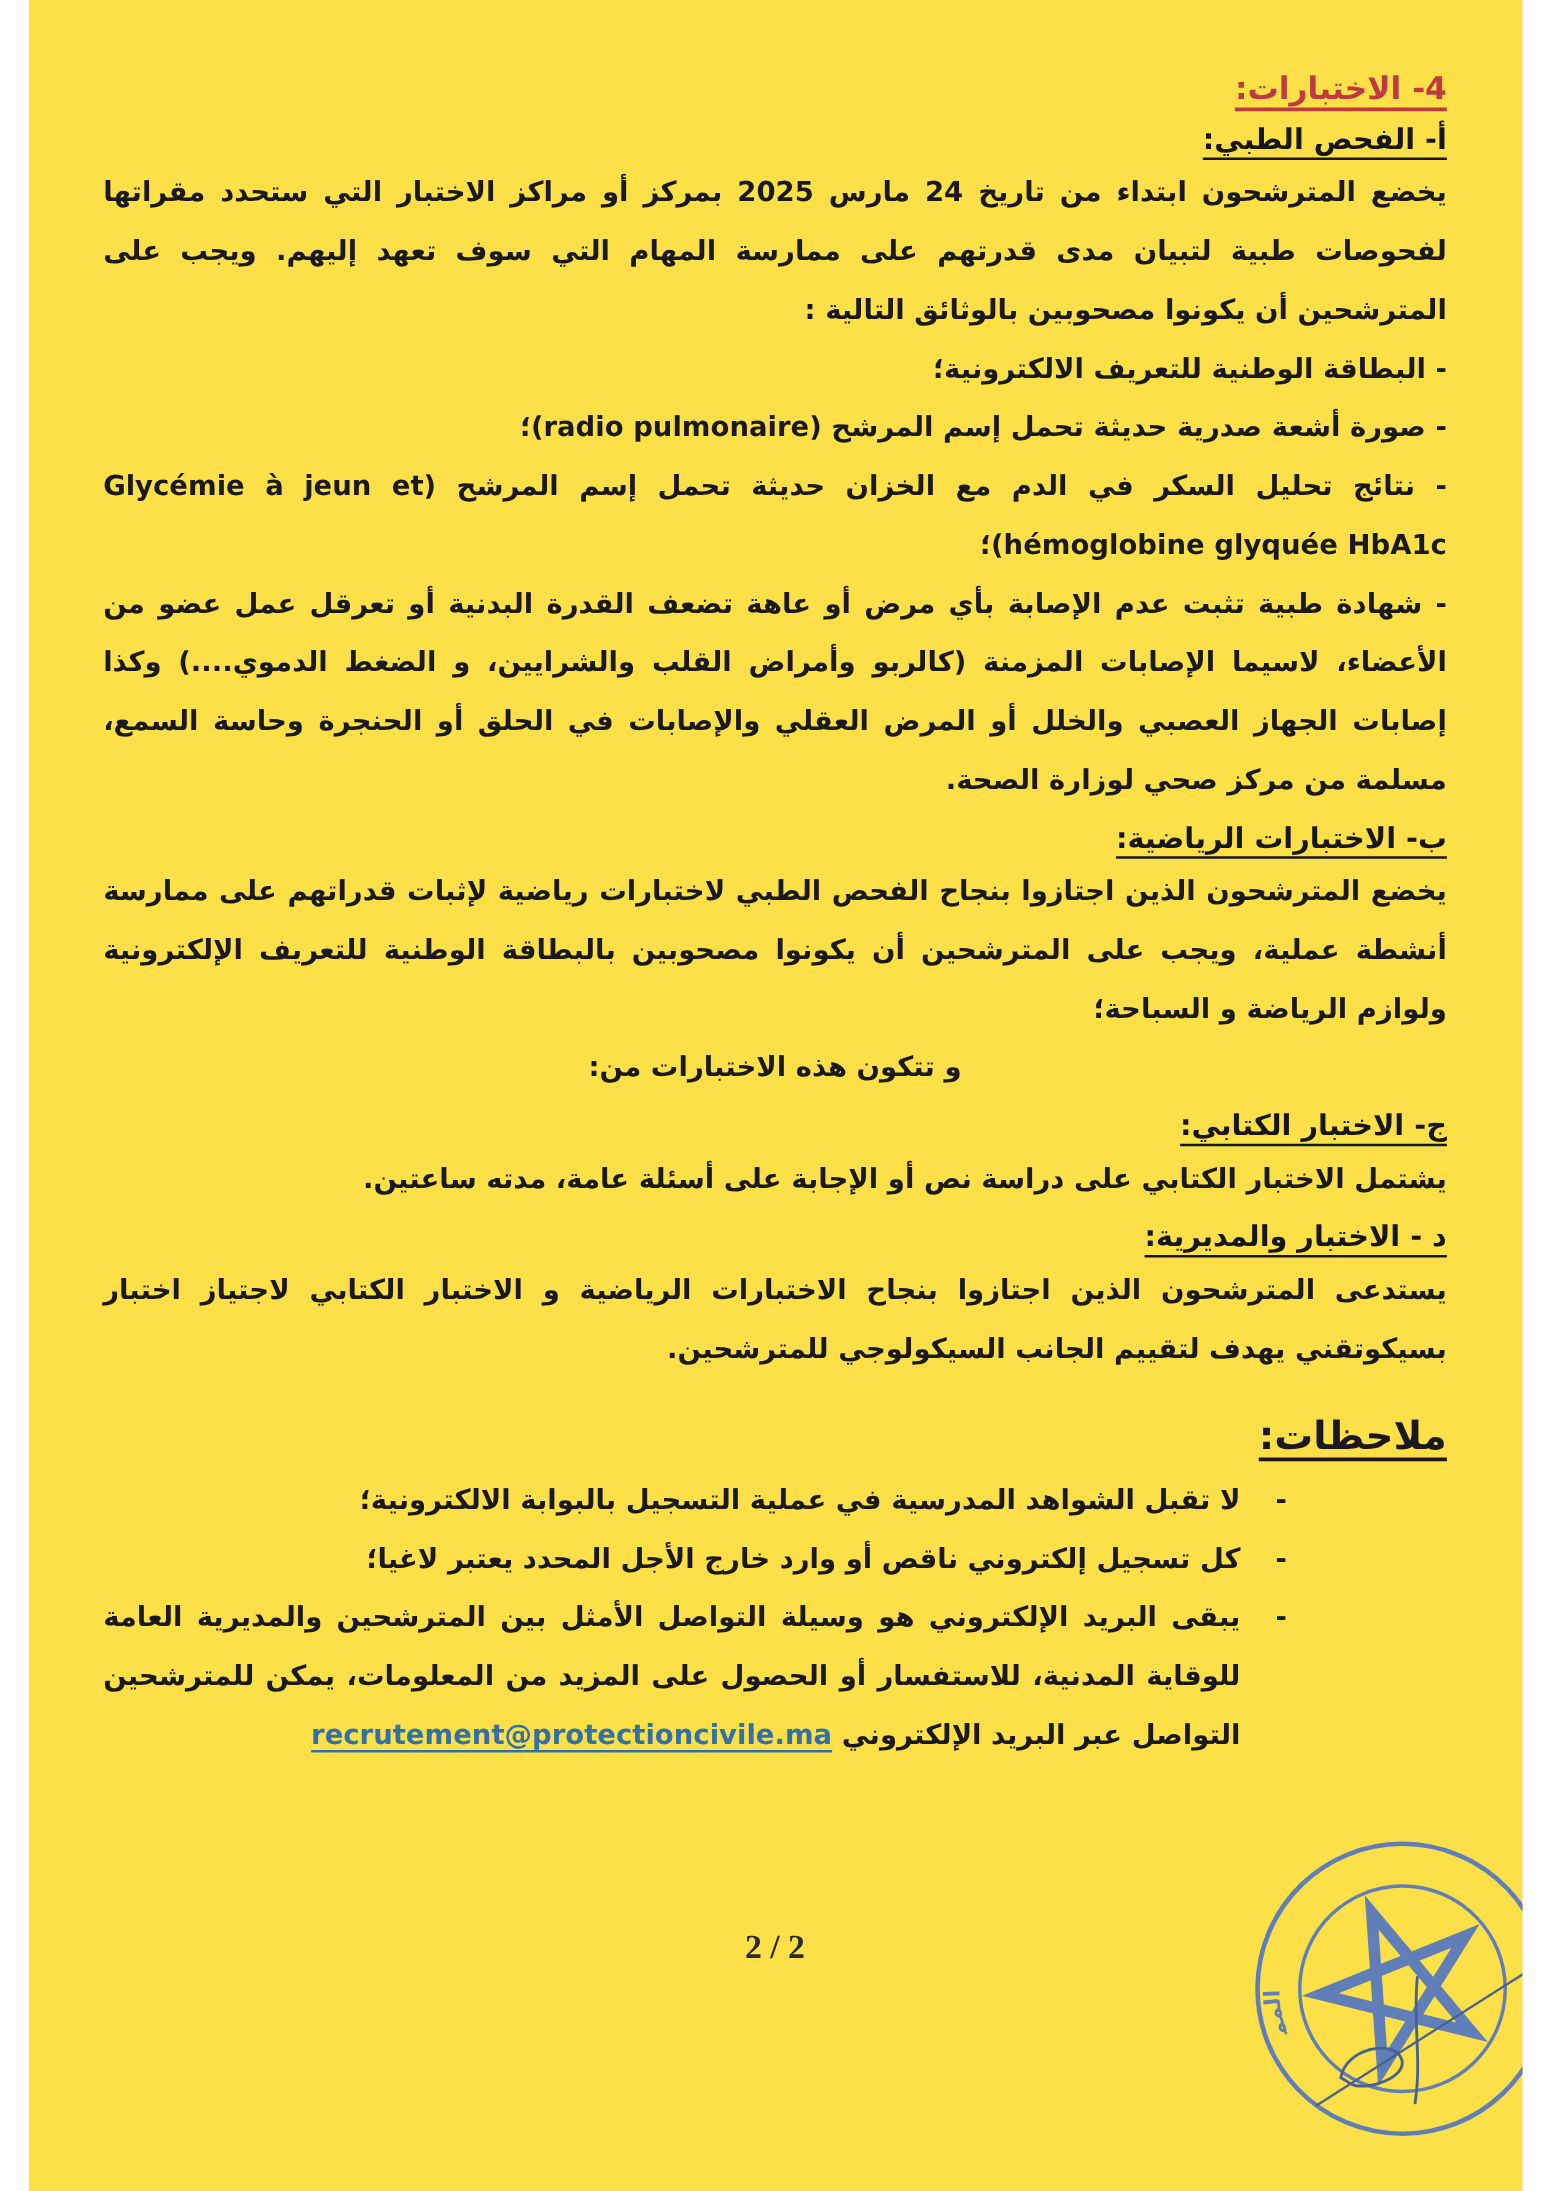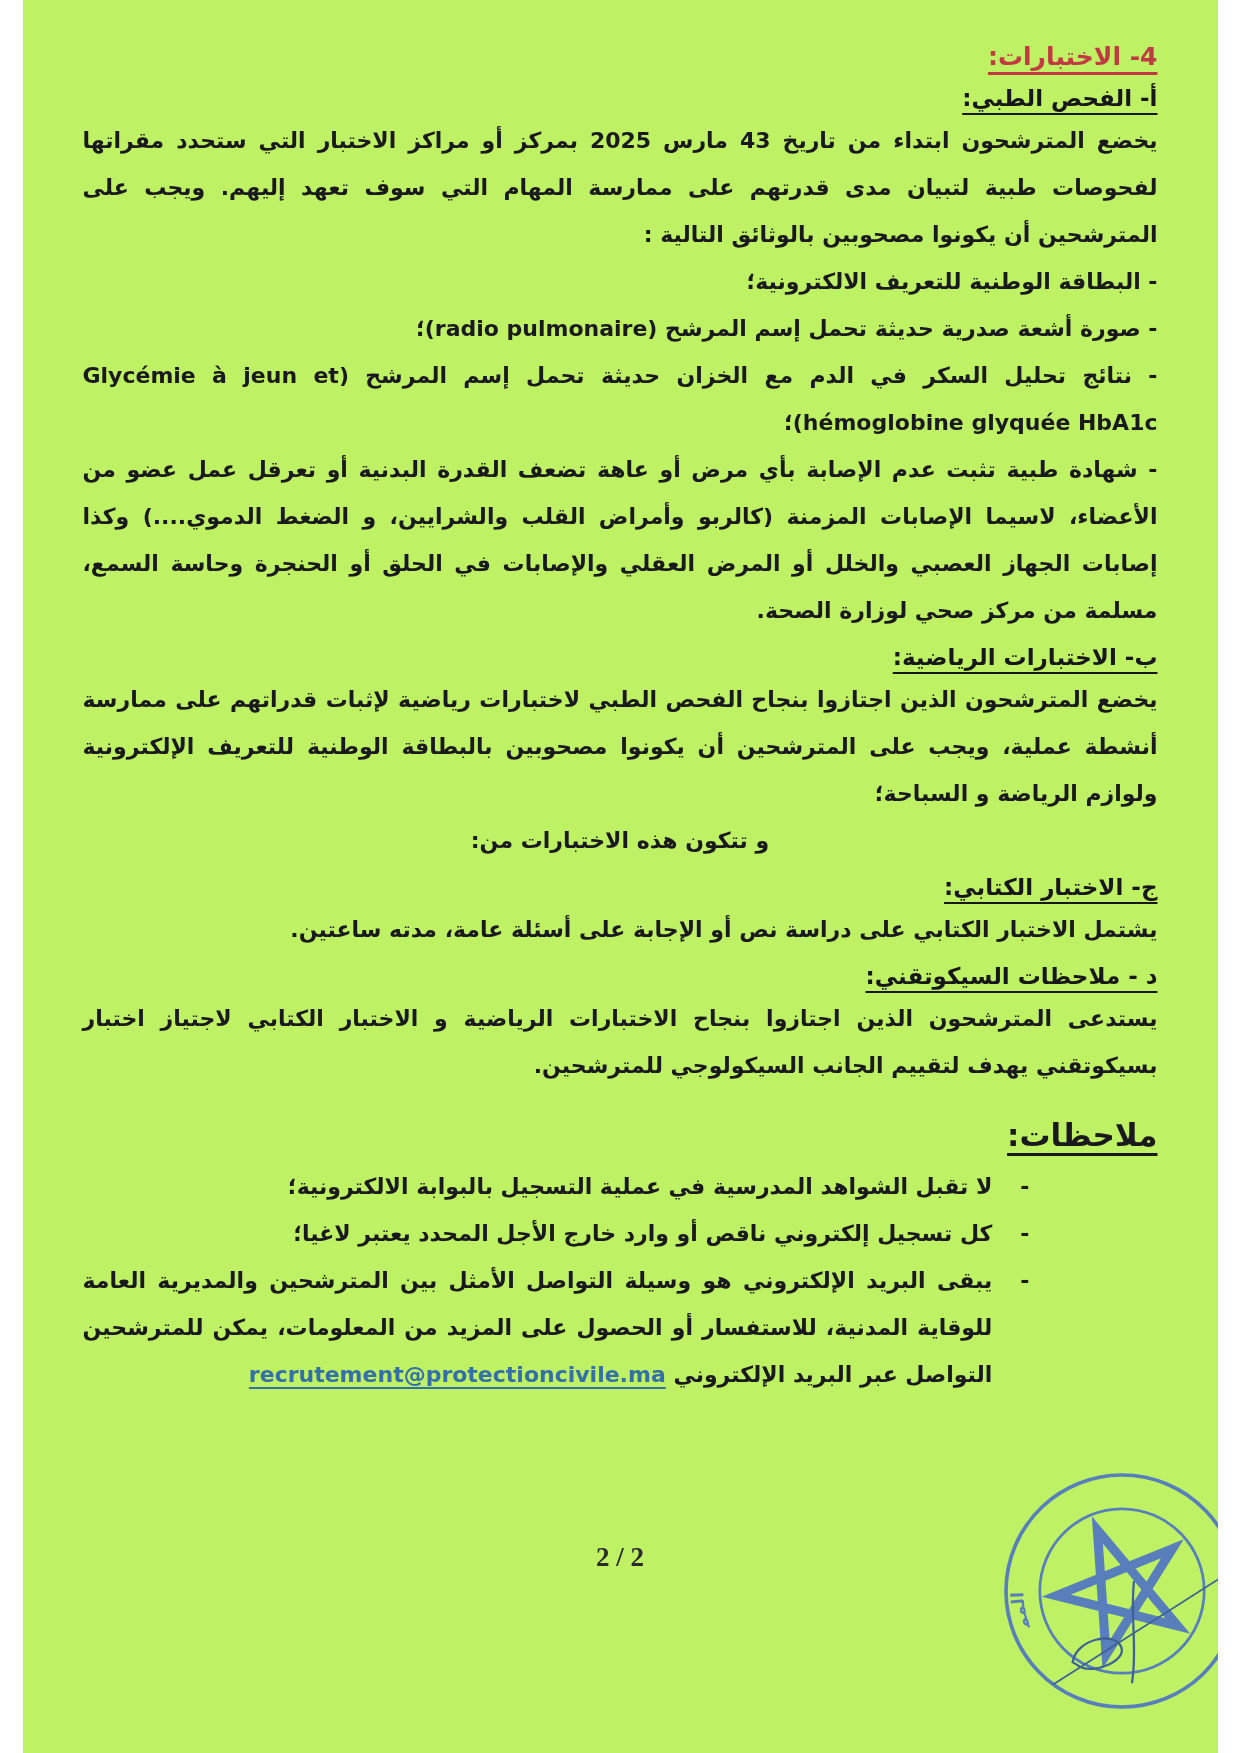--- a/index.html
+++ b/index.html
@@ -1,25 +1,25 @@
 <!DOCTYPE html>
 <html lang="ar"><head>
 <meta charset="utf-8">
 <style>
   * { margin:0; padding:0; box-sizing:border-box; }
   html,body { background:#ffffff; }
   .page{
     position:relative;
     width:1195px; height:1753px;
     margin:0 auto;
-    background:#bef264;
+    background:#fde047;
     direction:rtl;
     font-family:"DejaVu Sans", sans-serif;
     color:#1a1a1e;
-    padding:36px 60px 0 60px;
+    padding:50px 60px 0 60px;
     overflow:hidden;
   }
   h1.sec{
     font-size:25px; font-weight:700; color:#c23a41;
     text-decoration:underline; text-decoration-color:#c23a41;
     text-underline-offset:7px; text-decoration-thickness:2.5px;
     margin:6px 0 14px 0;
   }
   h2.sub{
     font-size:23px; font-weight:700; color:#17171a;
@@ -67,38 +67,38 @@
   }
 </style>
 </head>
 <body>
 
 <div class="page">
 
   <h1 class="sec">4- الاختبارات:</h1>
 
   <h2 class="sub">أ- الفحص الطبي:</h2>
-  <p class="par">يخضع المترشحون ابتداء من تاريخ 43 مارس 2025 بمركز أو مراكز الاختبار التي ستحدد مقراتها لفحوصات طبية لتبيان مدى قدرتهم على ممارسة المهام التي سوف تعهد إليهم. ويجب على المترشحين أن يكونوا مصحوبين بالوثائق التالية :</p>
+  <p class="par">يخضع المترشحون ابتداء من تاريخ 24 مارس 2025 بمركز أو مراكز الاختبار التي ستحدد مقراتها لفحوصات طبية لتبيان مدى قدرتهم على ممارسة المهام التي سوف تعهد إليهم. ويجب على المترشحين أن يكونوا مصحوبين بالوثائق التالية :</p>
 
   <div class="doclist">
     <p class="docitem">- البطاقة الوطنية للتعريف الالكترونية؛</p>
     <p class="docitem">- صورة أشعة صدرية حديثة تحمل إسم المرشح (radio pulmonaire)؛</p>
     <p class="docitem">- نتائج تحليل السكر في الدم مع الخزان حديثة تحمل إسم المرشح (Glycémie à jeun et hémoglobine glyquée HbA1c)؛</p>
     <p class="docitem">- شهادة طبية تثبت عدم الإصابة بأي مرض أو عاهة تضعف القدرة البدنية أو تعرقل عمل عضو من الأعضاء، لاسيما الإصابات المزمنة (كالربو وأمراض القلب والشرايين، و الضغط الدموي....) وكذا إصابات الجهاز العصبي والخلل أو المرض العقلي والإصابات في الحلق أو الحنجرة وحاسة السمع، مسلمة من مركز صحي لوزارة الصحة.</p>
   </div>
 
   <h2 class="sub mt-b">ب- الاختبارات الرياضية:</h2>
   <p class="par">يخضع المترشحون الذين اجتازوا بنجاح الفحص الطبي لاختبارات رياضية لإثبات قدراتهم على ممارسة أنشطة عملية، ويجب على المترشحين أن يكونوا مصحوبين بالبطاقة الوطنية للتعريف الإلكترونية ولوازم الرياضة و السباحة؛</p>
   <p class="plain">و تتكون هذه الاختبارات من:</p>
 
 
   <h2 class="sub mt-c">ج- الاختبار الكتابي:</h2>
   <p class="par">يشتمل الاختبار الكتابي على دراسة نص أو الإجابة على أسئلة عامة، مدته ساعتين.</p>
 
-  <h2 class="sub mt-d">د - ملاحظات السيكوتقني:</h2>
+  <h2 class="sub mt-d">د - الاختبار والمديرية:</h2>
   <p class="par">يستدعى المترشحون الذين اجتازوا بنجاح الاختبارات الرياضية و الاختبار الكتابي لاجتياز اختبار بسيكوتقني يهدف لتقييم الجانب السيكولوجي للمترشحين.</p>
 
   <h2 class="notes-title">ملاحظات:</h2>
 
   <div class="note">
     <span class="dash">-</span>
     <span class="ntext">لا تقبل الشواهد المدرسية في عملية التسجيل بالبوابة الالكترونية؛</span>
   </div>
   <div class="note">
     <span class="dash">-</span>

